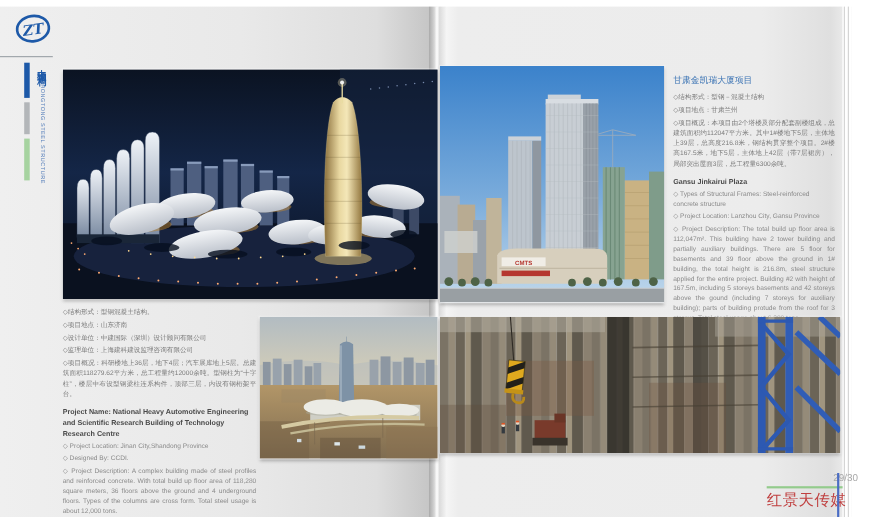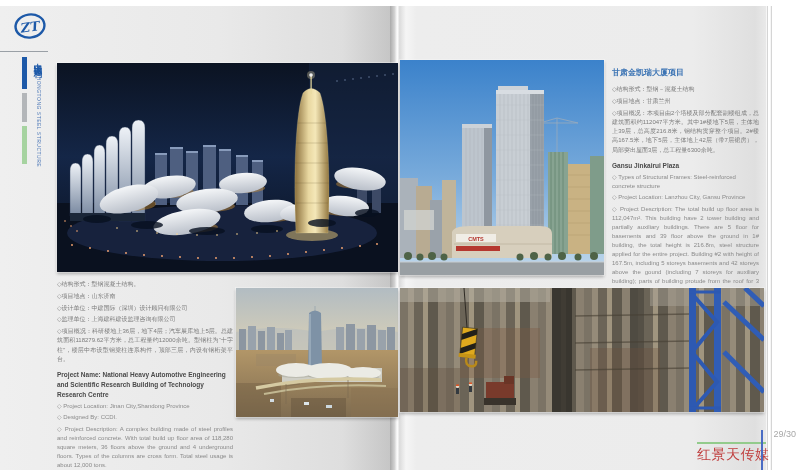--- a/index.html
+++ b/index.html
@@ -26,31 +26,31 @@
   .brand .en{font-size:5px;color:#4f7ab8;letter-spacing:.5px;padding-top:5px;}
   
   .photo{position:absolute;overflow:hidden;box-shadow:0 2px 3px rgba(0,0,0,.28);outline:1px solid rgba(255,255,255,.35);}
   .photo svg{display:block;width:100%;height:100%;}
   .ph-hero{left:57px;top:63px;width:341px;height:209px;}
   .ph-aerial{left:236px;top:288px;width:162px;height:129px;}
   .ph-tower{left:400px;top:60px;width:204px;height:215px;}
   .ph-constr{left:400px;top:288px;width:364px;height:124px;}
   
   .tb{position:absolute;}
-  .tb .title{color:#3c74b4;font-weight:bold;margin:0;}
+  .tb .title{color:#3c74b4;font-weight:normal;margin:0;}
   .left-tb{left:57px;top:280px;width:176px;}
   .left-tb .title{font-size:7.5px;line-height:1.5;margin-bottom:8px;}
   .right-tb{left:612px;top:67px;width:147px;}
   .right-tb .title{font-size:8px;margin-bottom:7px;}
   .cnl{font-size:6px;color:#7b7b7b;line-height:1.55;margin:0 0 2.5px 0;}
   .just{text-align:justify;}
   .enname{font-size:6.5px;font-weight:bold;color:#4a4a4a;line-height:1.5;margin:6px 0 2px 0;}
   .enl{font-size:6px;color:#8a8a8a;line-height:1.5;margin:0 0 2.5px 0;}
   
-  .pagenum{position:absolute;left:724px;top:429px;width:72px;text-align:right;font-size:9px;color:#a8a8a8;}
+  .pagenum{position:absolute;left:708px;top:429px;width:72px;text-align:right;font-size:9px;color:#a8a8a8;}
   .footer-green{position:absolute;left:697px;top:442px;width:69px;height:2px;background:#93cb8c;}
   .publisher{position:absolute;left:697px;top:446px;font-size:14px;color:#c04040;letter-spacing:.5px;white-space:nowrap;}
   .fold-mark-blue{position:absolute;left:761px;top:430px;width:2px;height:40px;background:#4a6cc4;}
 </style>
 </head>
 <body>
 
 <div id="stage">
 
   <div class="page-left"></div>

